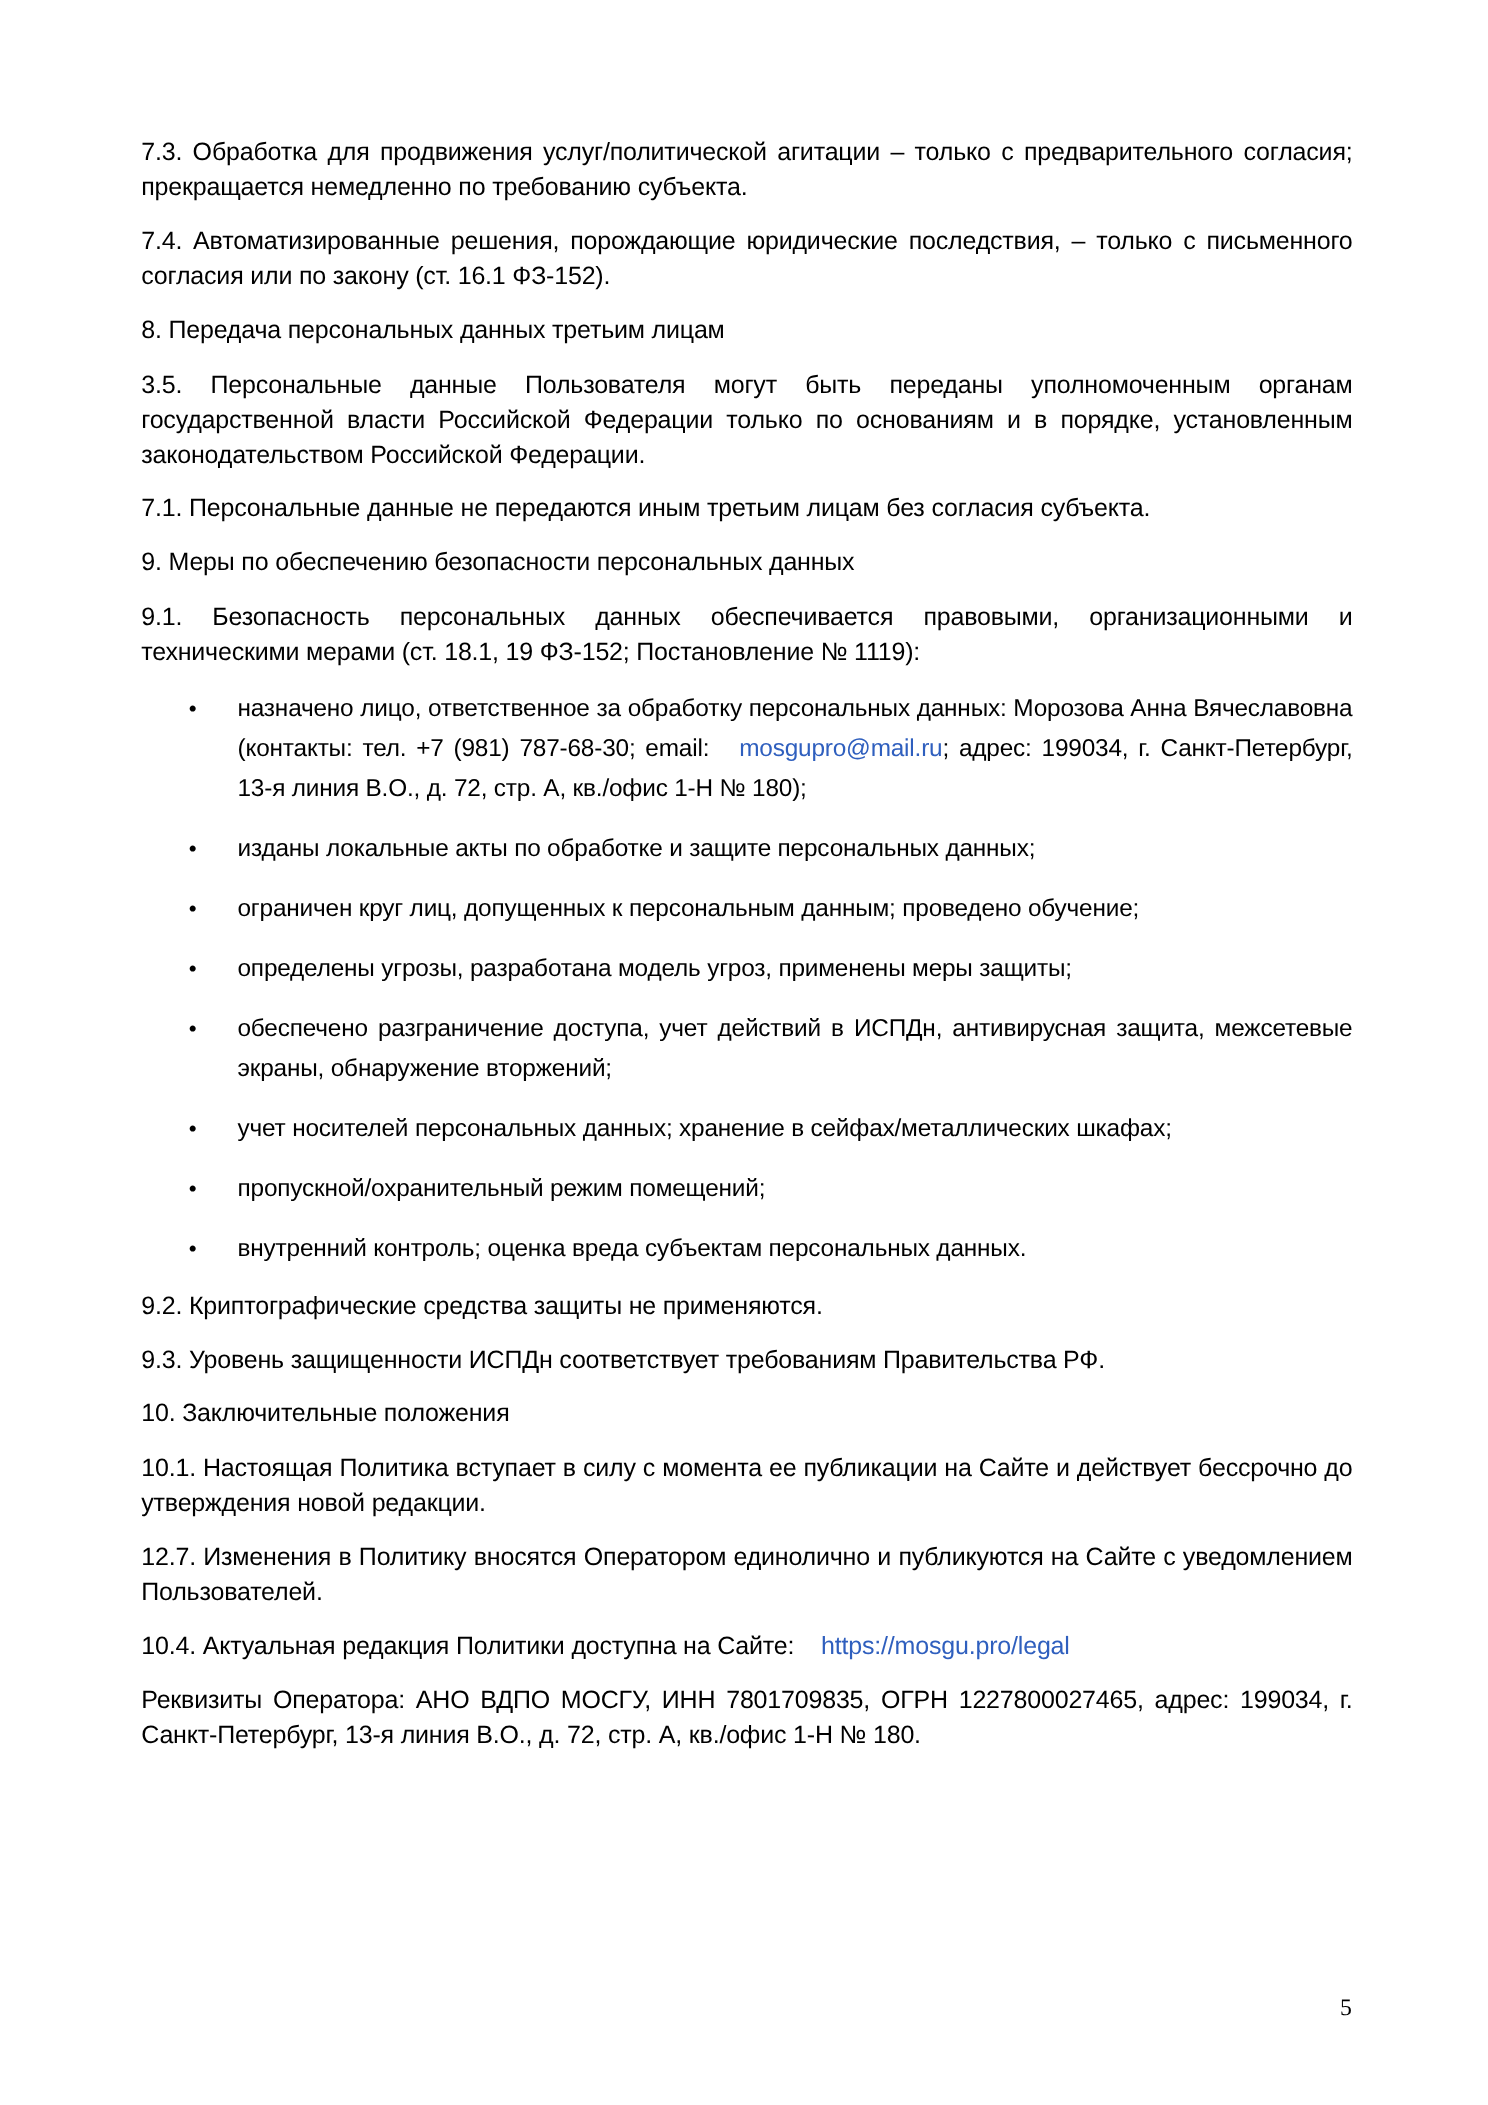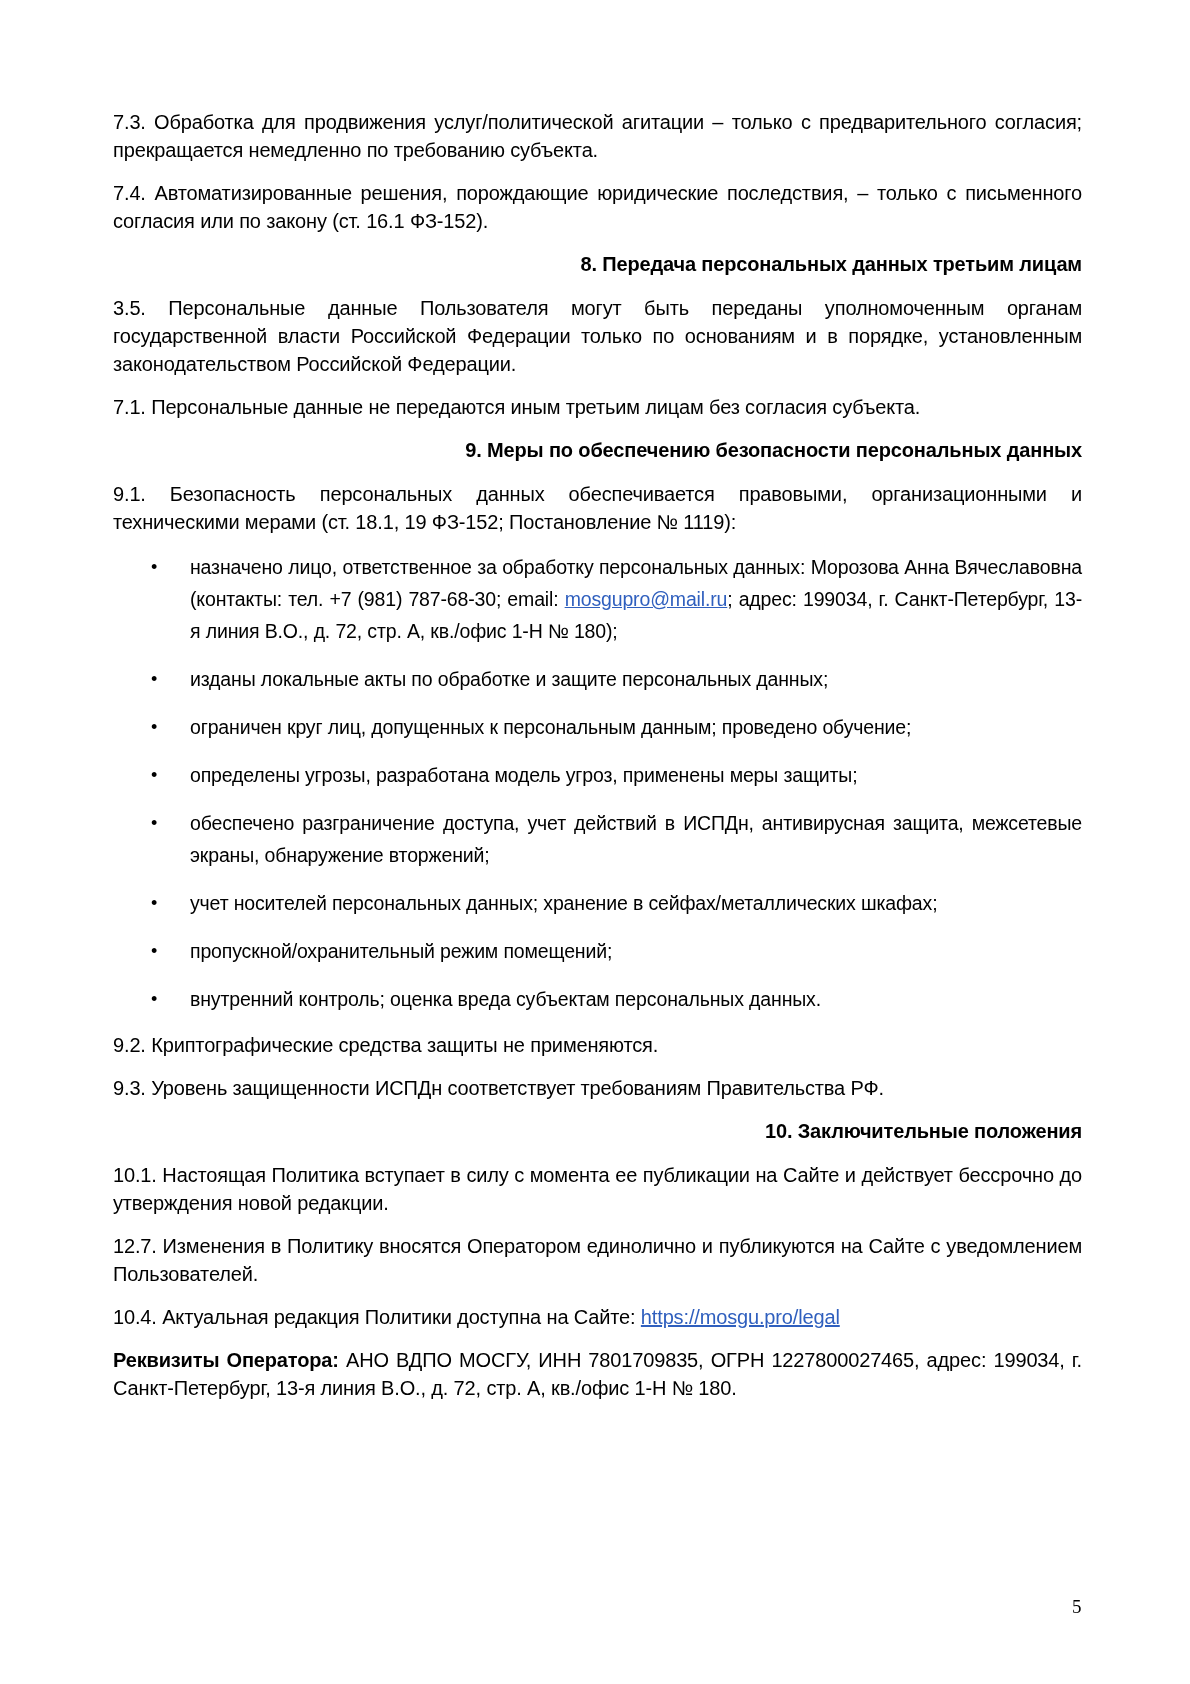--- a/index.html
+++ b/index.html
@@ -23,22 +23,22 @@
     }
     p {
       margin: 0;
       font-size: 20px;
       line-height: 28px;
       text-align: justify;
       letter-spacing: -0.15px;
     }
     .para { margin-bottom: 15px; }
     .heading {
-      font-weight: bold;
-      text-align: right;
+      font-weight: normal;
+      text-align: left;
       margin-bottom: 16px;
     }
     ul.bullets {
       list-style: none;
       margin: 0 0 15px 0;
       padding: 0;
     }
     ul.bullets li {
       position: relative;
       padding-left: 77px;
@@ -49,23 +49,23 @@
       letter-spacing: -0.15px;
     }
     ul.bullets li .bullet {
       position: absolute;
       left: 38px;
       top: 0;
       font-size: 18px;
     }
     a.link {
       color: #2f5fbe;
-      text-decoration: underline;
+      margin-left: 16px;
     }
-    b { font-weight: bold; }
+    b { font-weight: normal; }
     .page-number {
       position: absolute;
       left: 1072px;
       top: 1596px;
       font-family: "Liberation Serif", "DejaVu Serif", serif;
       font-size: 19px;
       color: #000000;
     }
   </style>
 </head>

